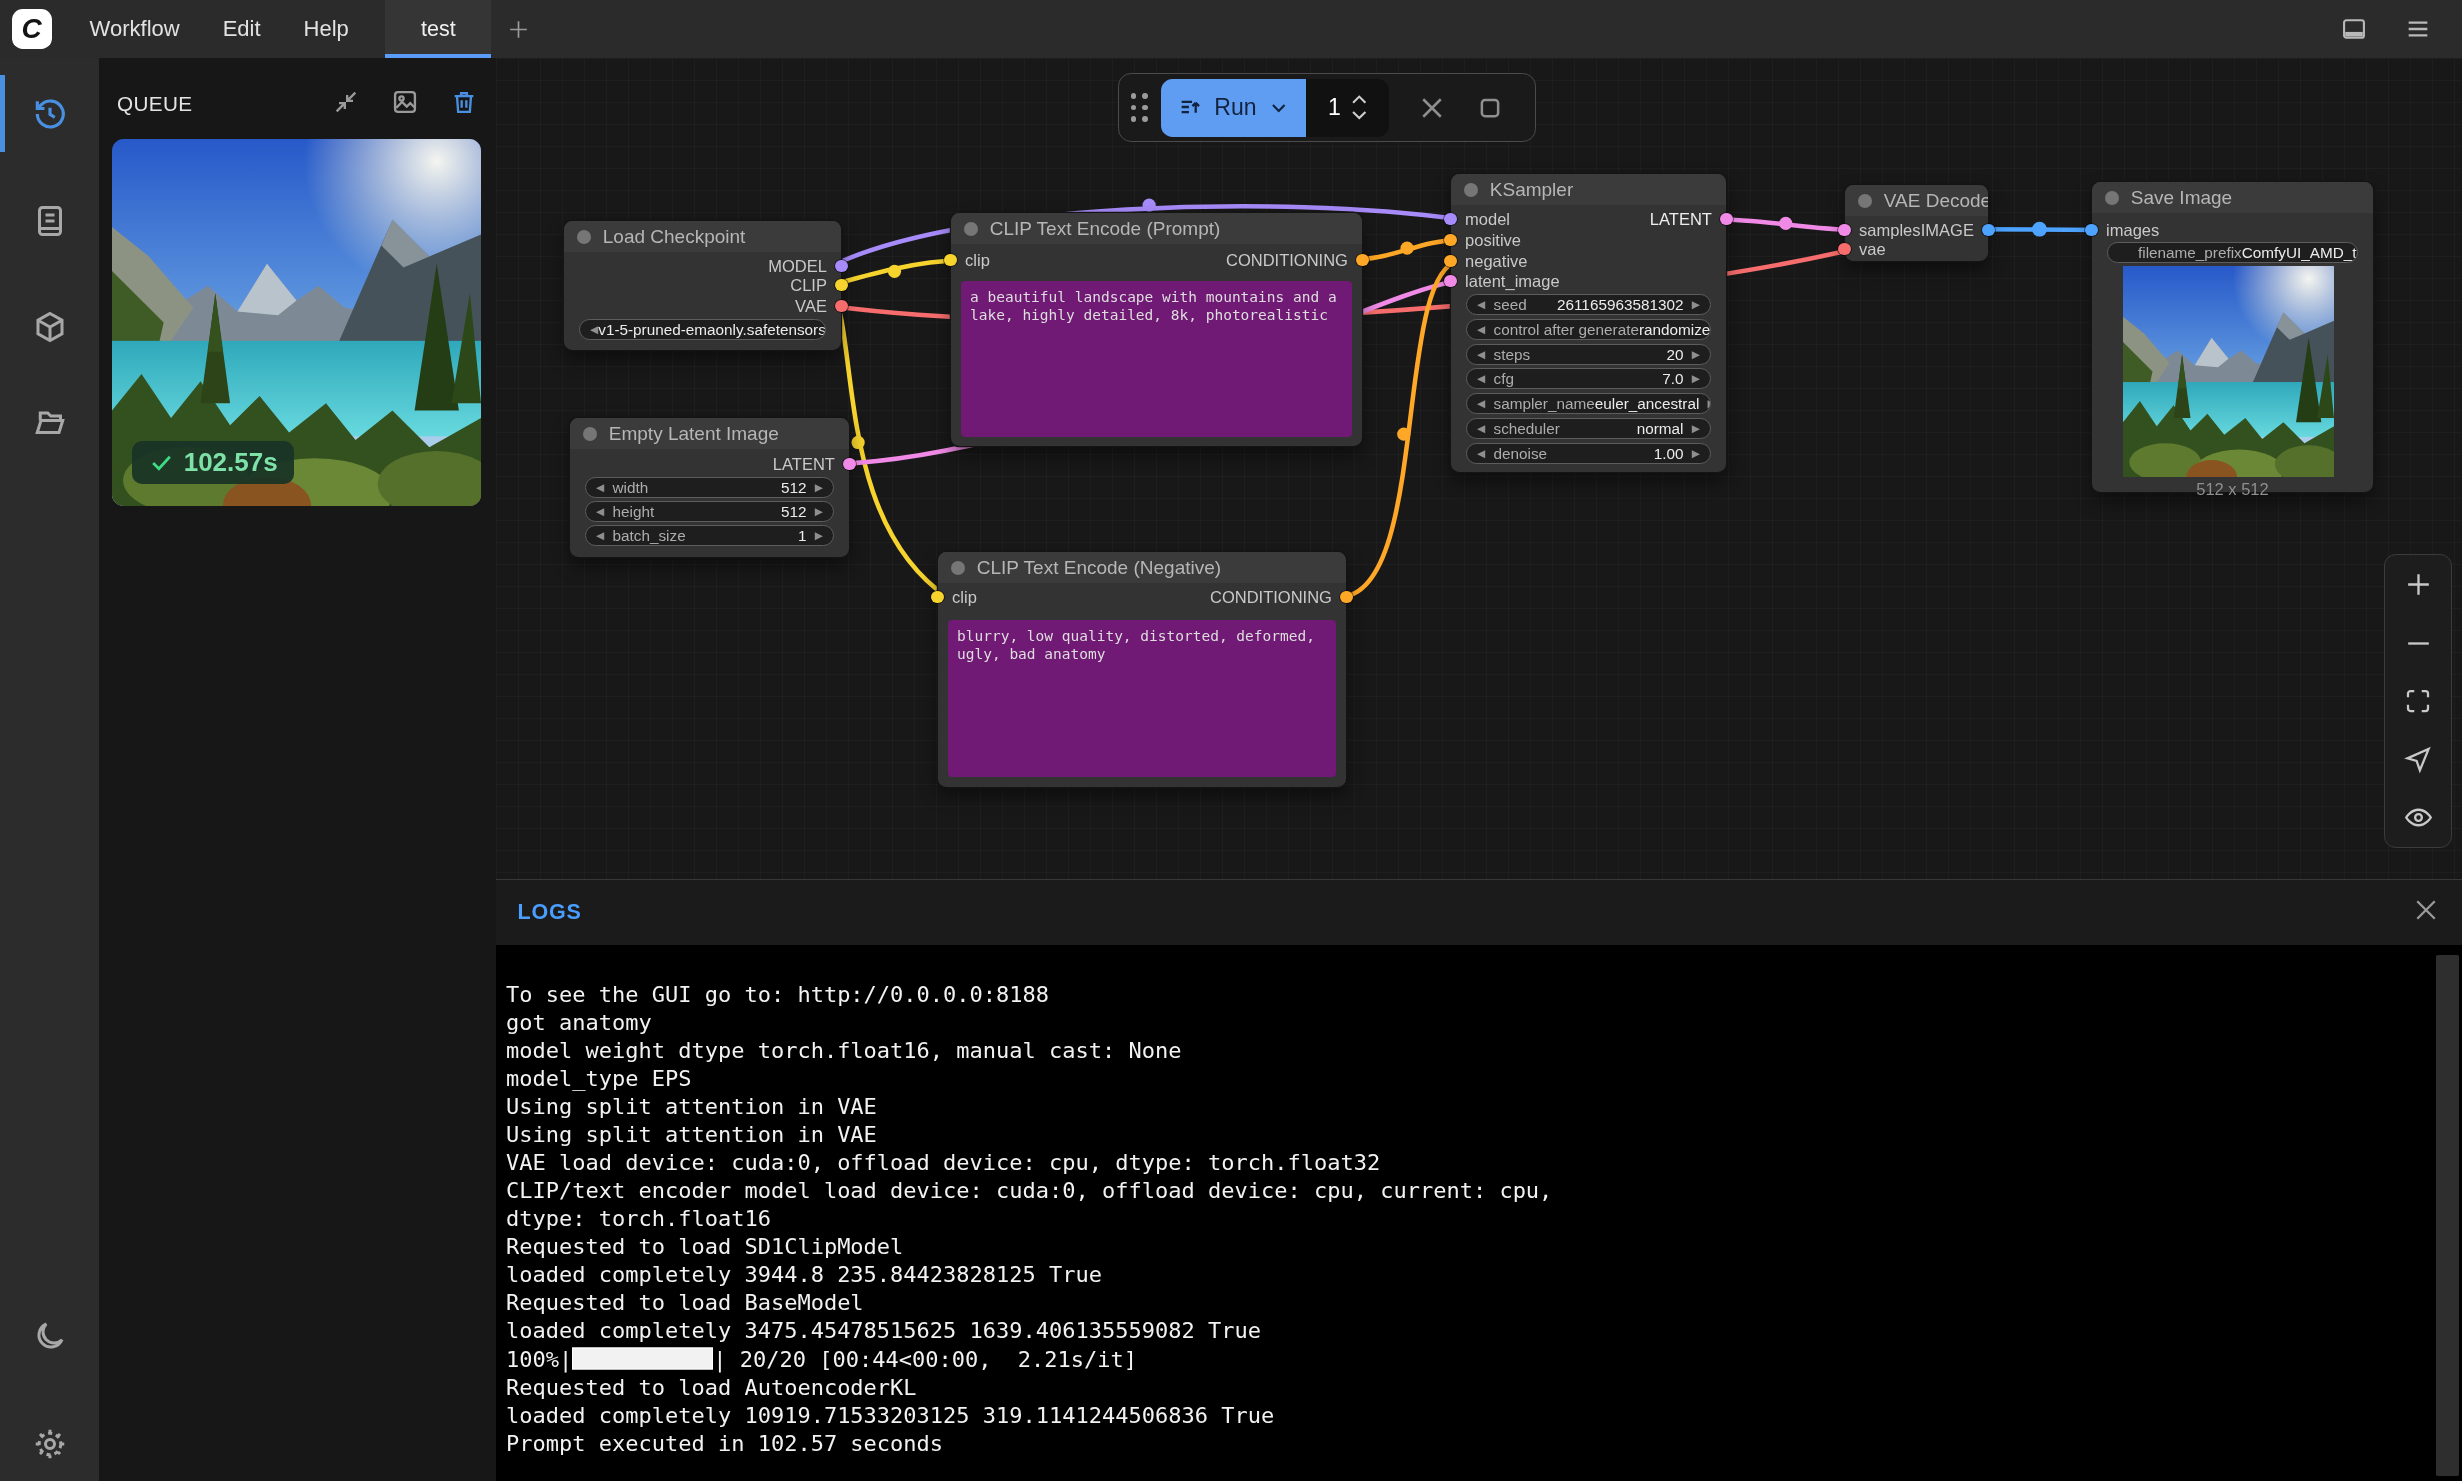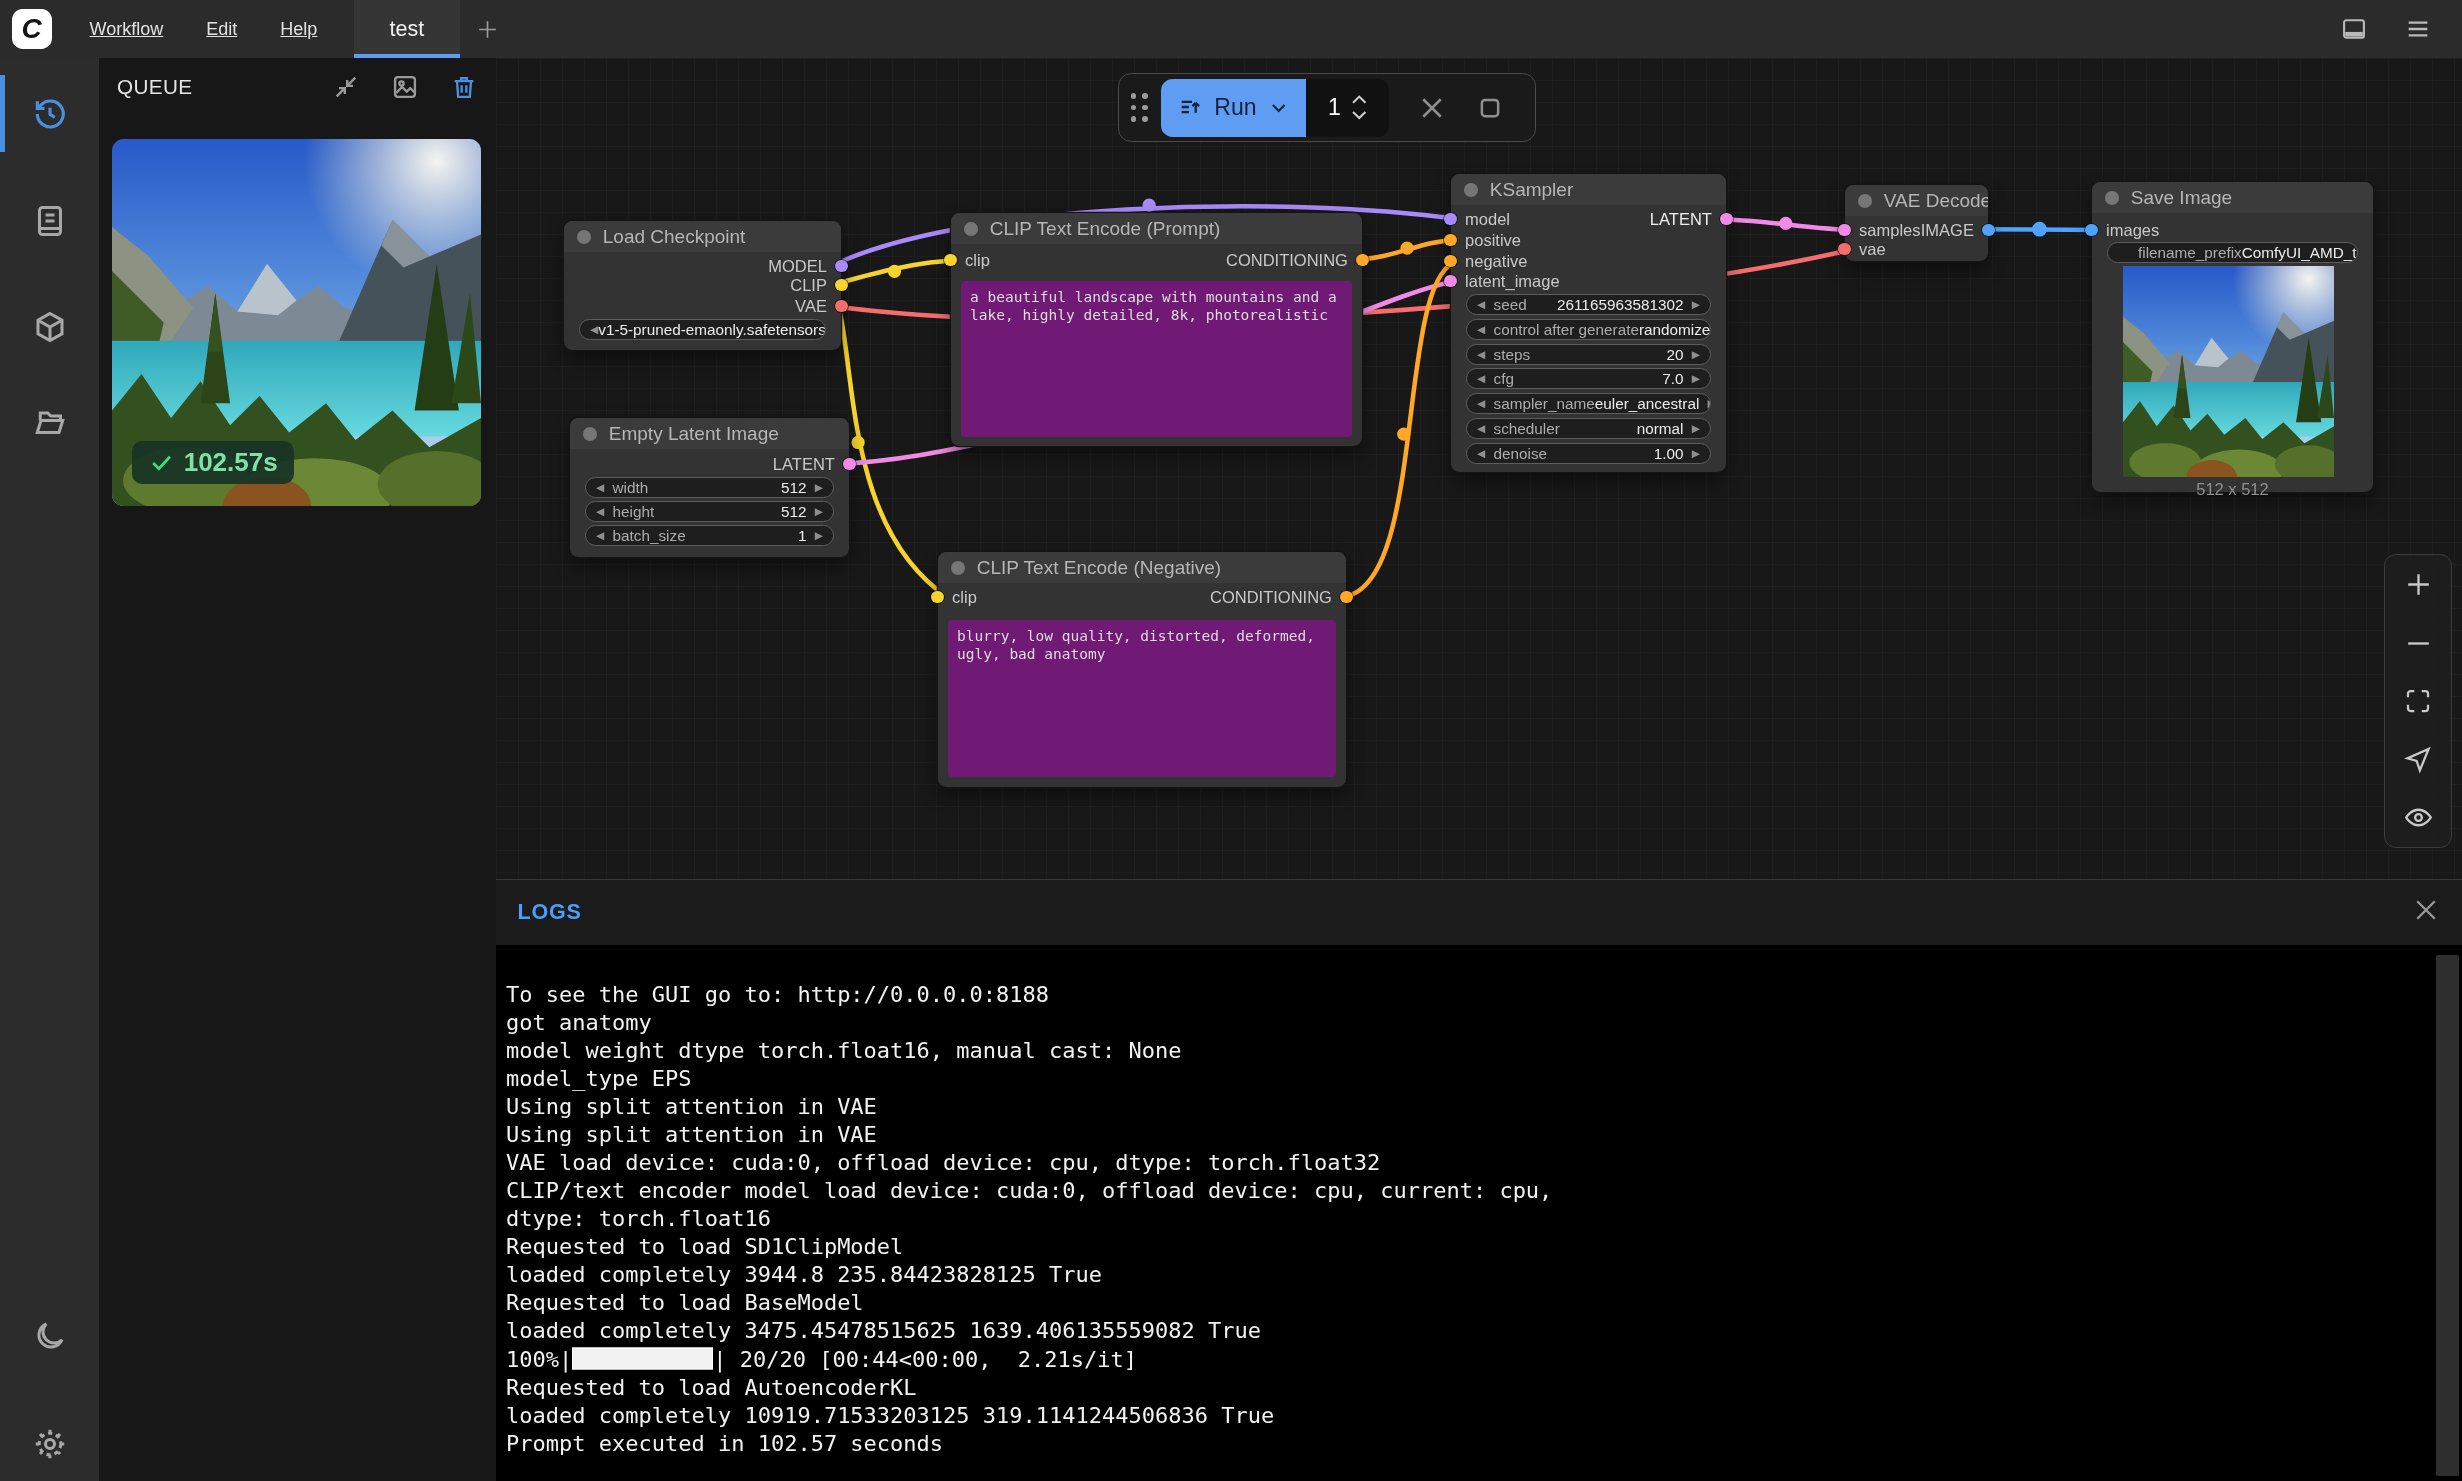--- a/index.html
+++ b/index.html
@@ -7,37 +7,37 @@
     font-family:"Liberation Sans",sans-serif;background:#161616;color:#ddd;
     -webkit-font-smoothing:antialiased;}
   svg{display:block}
 
   
   .topbar{position:absolute;left:0;top:0;width:2462px;height:58px;background:#2b2b2b;
     display:flex;align-items:stretch;z-index:30;}
   .logo{width:40px;height:40px;margin:9px 16.5px 0 11.6px;border-radius:10.7px;background:#fff;
     display:flex;align-items:center;justify-content:center;font-weight:900;font-size:28px;
     color:#141414;font-style:italic;}
-  .menu-item{display:flex;align-items:center;padding:0 21.5px;font-size:18px;color:#e2e2e2;cursor:default;text-decoration:underline;}
+  .menu-item{display:flex;align-items:center;padding:0 21.5px;font-size:22px;color:#e2e2e2;cursor:default;}
   .tab{position:relative;margin-left:15px;width:106px;background:#353535;display:flex;align-items:center;
     justify-content:center;font-size:21.5px;color:#f0f0f0;}
   .tab::after{content:"";position:absolute;left:0;bottom:0;width:100%;height:4.1px;background:#5a9cf8;}
   .tab-plus{width:55px;display:flex;align-items:center;justify-content:center;color:#9a9a9a;}
   .topbar-right{margin-left:auto;display:flex;align-items:center;gap:36px;padding-right:30px;color:#b9b9b9;}
 
   
   .sidebar{position:absolute;left:0;top:58px;width:99px;height:1424px;background:#2c2c2c;z-index:20;}
   .side-btn{position:absolute;left:0;width:99px;height:91px;display:flex;align-items:center;
     justify-content:center;color:#a8a8a8;}
   .side-btn.active{color:#4a90e2;}
   .side-btn.active::before{content:"";position:absolute;left:0;top:6.6px;bottom:6.6px;width:5px;background:#4a90e2;}
 
   
   .queue-panel{position:absolute;left:99px;top:58px;width:397px;height:1424px;background:#171717;z-index:10;}
-  .queue-head{display:flex;align-items:center;height:58px;padding:0 18px;}
+  .queue-head{display:flex;align-items:flex-end;height:58px;padding:0 18px;}
   .queue-title{font-size:20.7px;letter-spacing:0.4px;color:#e4e4e4;}
   .queue-actions{margin-left:auto;display:flex;align-items:center;gap:31px;color:#9a9a9a;}
   .thumb{position:absolute;left:13.2px;top:81px;width:369px;height:367px;border-radius:11.6px;overflow:hidden;}
   .thumb svg{width:100%;height:100%;}
   .badge{position:absolute;left:20px;top:302px;height:43px;border-radius:10px;
     background:rgba(24,51,38,.92);display:flex;align-items:center;gap:10px;padding:0 16.5px;}
   .badge .chk{color:#3ddc84;}
   .badge .tm{font-size:26px;font-weight:bold;color:#7ee2a8;}
 
   

